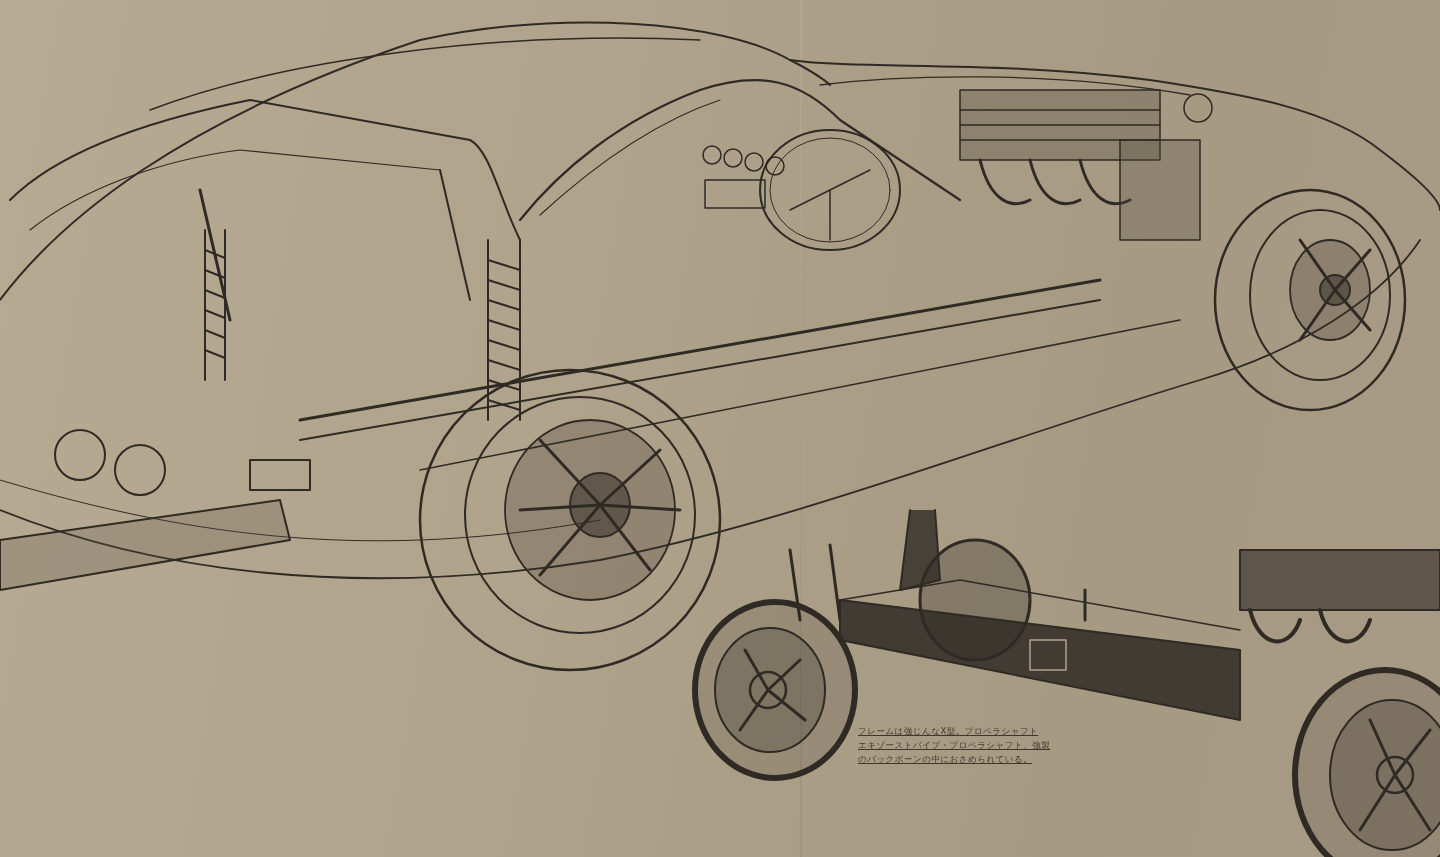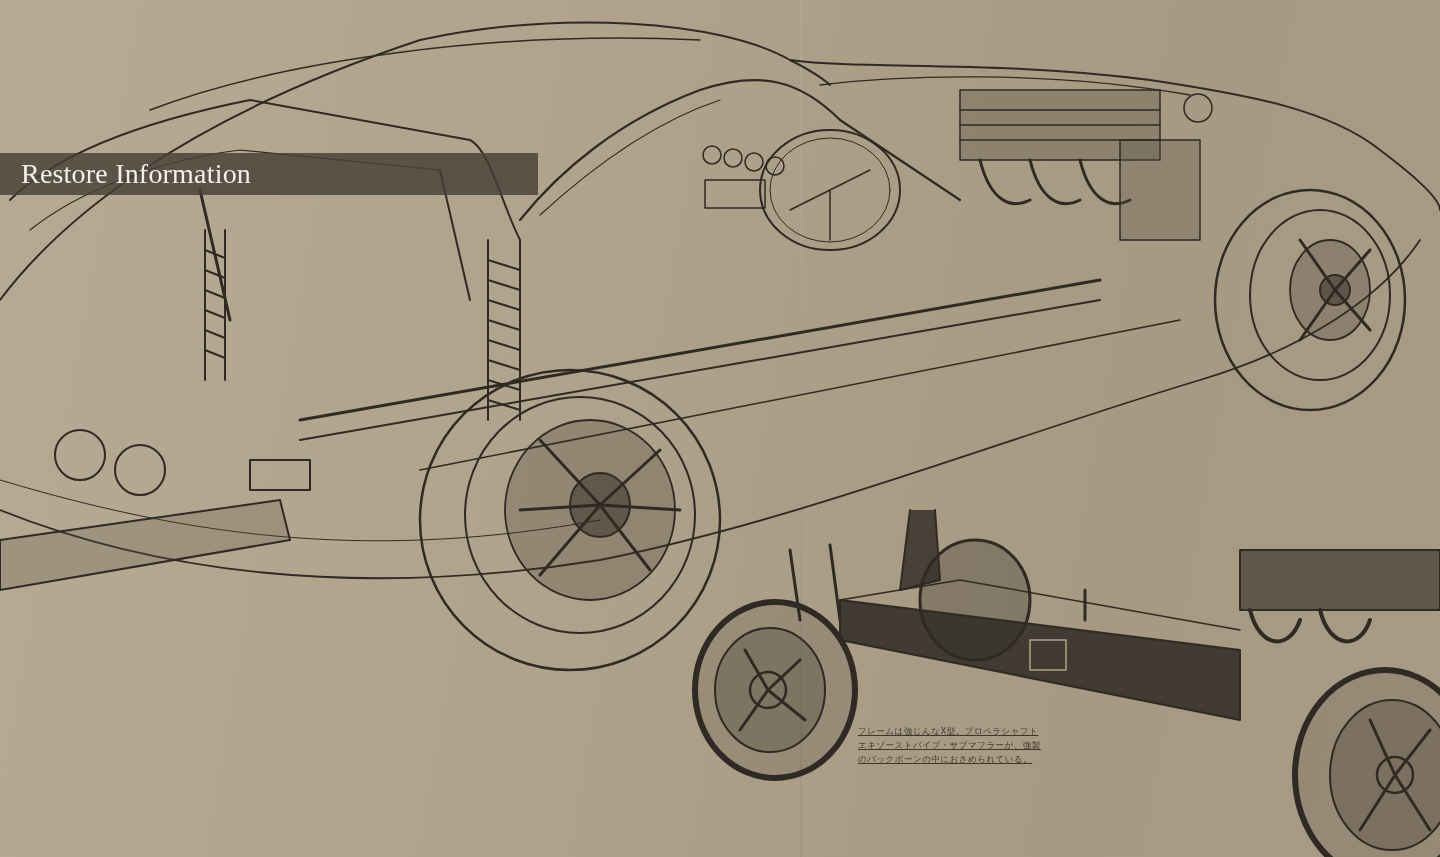--- a/index.html
+++ b/index.html
@@ -126,20 +126,17 @@
 
       <ellipse cx="1385" cy="775" rx="90" ry="105" stroke-width="6" fill="#2f2a24" fill-opacity="0.15"></ellipse>
       <ellipse cx="1392" cy="775" rx="62" ry="75" stroke-width="2" fill="#2f2a24" fill-opacity="0.25"></ellipse>
       <circle cx="1395" cy="775" r="18" stroke-width="2.5"></circle>
       <path d="M1395 775 L1370 720 M1395 775 L1430 730 M1395 775 L1430 830 M1395 775 L1360 830" stroke-width="3"></path>
     </g>
   </svg>
 
   <div class="caption">
     <div>フレームは強じんなX型。プロペラシャフト</div>
-    <div>エキゾーストパイプ・サブマフラーが、強製</div>
+    <div>エキゾーストパイプ・プロペラシャフト、強製</div>
     <div>のバックボーンの中におさめられている。</div>
   </div>
 
-  <div class="banner">
-    <h1 class="banner-title" style="margin-top:0;margin-bottom:0;font-weight:normal;">Restore Information</h1>
-  </div>
 </div>
 
 </body></html>

